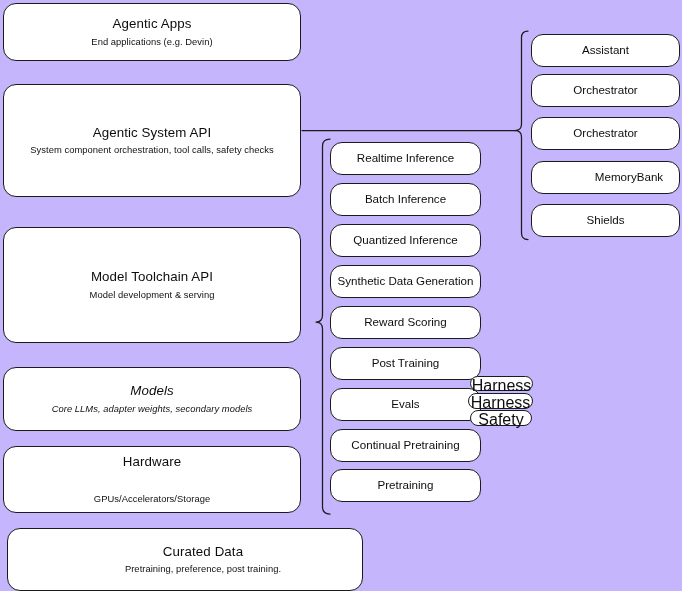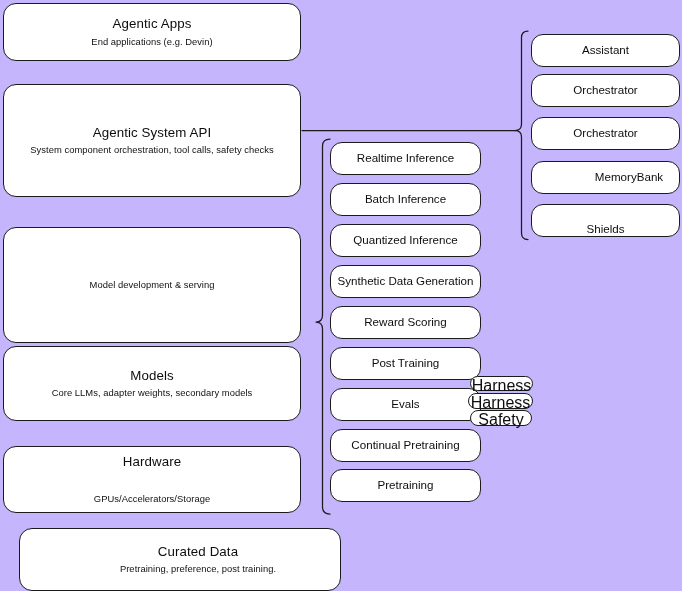--- a/index.html
+++ b/index.html
@@ -106,34 +106,35 @@
     <div class="title">Agentic Apps</div>
     <div class="subtitle">End applications (e.g. Devin)</div>
   </div>
 
   <div class="node layer" style="left:3px; top:84px; width:298px; height:113px;">
     <div class="title">Agentic System API</div>
     <div class="subtitle">System component orchestration, tool calls, safety checks</div>
   </div>
 
   <div class="node layer" style="left:3px; top:227px; width:298px; height:116px;">
+    <div class="title">Model Toolchain API</div>
     <div class="subtitle">Model development &amp; serving</div>
   </div>
 
-  <div class="node layer" style="left:3px; top:346px; width:298px; height:75px;">
+  <div class="node layer" style="left:3px; top:367px; width:298px; height:64px;font-style:italic;">
     <div class="title">Models</div>
     <div class="subtitle">Core LLMs, adapter weights, secondary models</div>
   </div>
 
   <div class="node layer" style="left:3px; top:446px; width:298px; height:67px;gap:20px;">
     <div class="title">Hardware</div>
     <div class="subtitle">GPUs/Accelerators/Storage</div>
   </div>
 
-  <div class="node layer" style="left:19px; top:528px; width:322px; height:63px;padding-left:36px;">
+  <div class="node layer" style="left:7px; top:528px; width:356px; height:63px;padding-left:36px;">
     <div class="title">Curated Data</div>
     <div class="subtitle">Pretraining, preference, post training.</div>
   </div>
 
   <div class="node cap" style="left:330px; top:142px; width:151px; height:33px;">
     <span>Realtime Inference</span>
   </div>
   <div class="node cap" style="left:330px; top:183px; width:151px; height:33px;">
     <span>Batch Inference</span>
   </div>
@@ -174,17 +175,17 @@
   </div>
   <div class="node cap" style="left:531px; top:74px; width:149px; height:33px;">
     <span>Orchestrator</span>
   </div>
   <div class="node cap" style="left:531px; top:117px; width:149px; height:33px;">
     <span>Orchestrator</span>
   </div>
   <div class="node cap" style="left:531px; top:161px; width:149px; height:33px;padding-left:47px;">
     <span>MemoryBank</span>
   </div>
-  <div class="node cap" style="left:531px; top:204px; width:149px; height:33px;justify-content:flex-end;">
+  <div class="node cap" style="left:531px; top:204px; width:149px; height:33px;">
     <span>Shields</span>
   </div>
 
 </div>
 
 </body></html>

